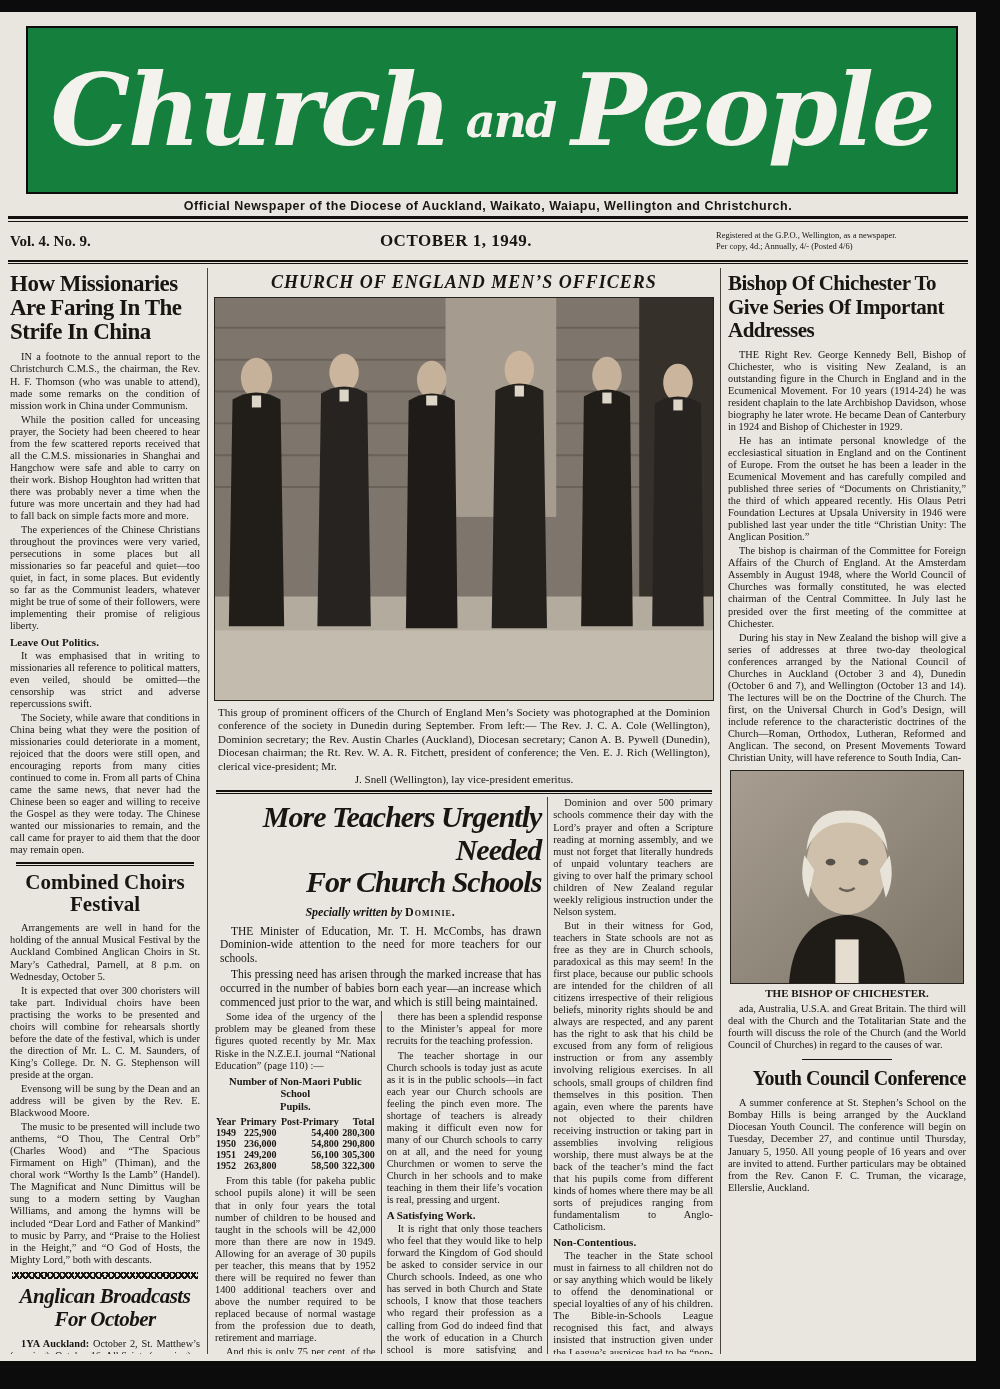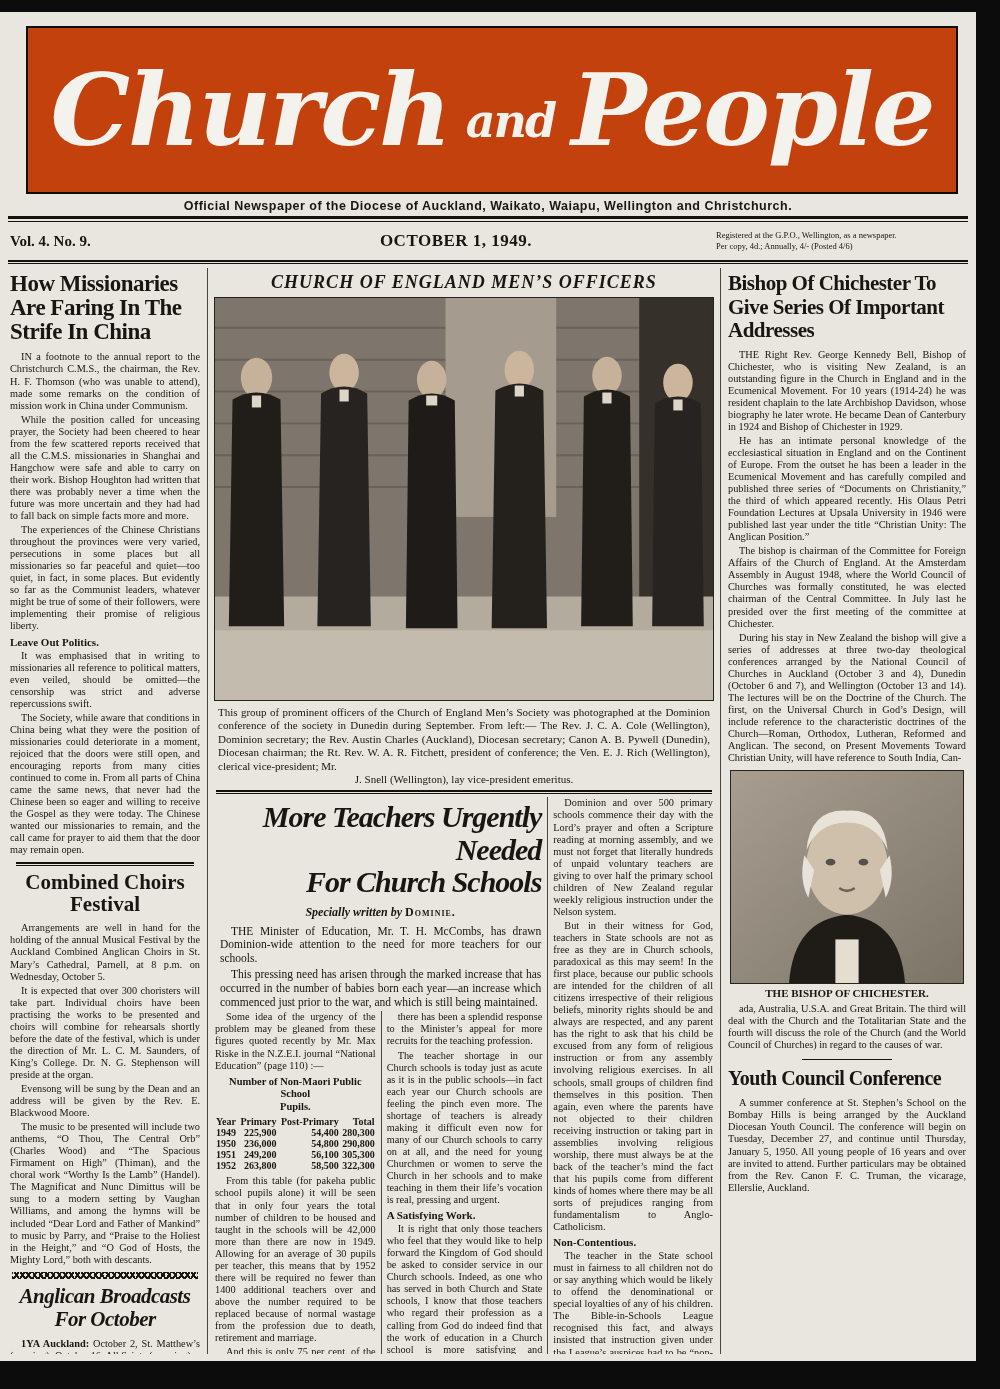--- a/index.html
+++ b/index.html
@@ -1,20 +1,20 @@
 <!DOCTYPE html>
 <html><head>
 <meta charset="utf-8">
 <style>
   * { margin:0; padding:0; box-sizing:border-box; }
   html,body { width:1000px; height:1389px; background:#0c0c0c; font-family:"Liberation Serif","DejaVu Serif",serif; }
   .paper { position:absolute; left:0; top:12px; width:976px; height:1349px; background:#e9e6df; color:#181512; overflow:hidden; }
 
   
-  .masthead { margin:14px 18px 0 26px; background:#c2410c; height:168px; display:flex; align-items:center; justify-content:center; border:2px solid #0d0d0c; }
+  .masthead { margin:14px 18px 0 26px; background:#15803d; height:168px; display:flex; align-items:center; justify-content:center; border:2px solid #0d0d0c; }
   .masthead-title { color:#f4f2ec; font-family:"DejaVu Serif",serif; font-style:italic; font-weight:bold; white-space:nowrap; letter-spacing:-2px; }
   .mast-big { font-size:100px; }
   .mast-and { font-size:46px; padding:0 16px; position:relative; top:-8px; }
   .subtitle { text-align:center; font-weight:bold; font-size:13px; letter-spacing:.5px; padding:5px 0 3px; font-family:"Liberation Sans",sans-serif; font-size:12.5px; }
 
   .rule-double { border-top:3px solid #14120f; border-bottom:1px solid #14120f; height:6px; margin:0 8px; }
   .rule-double.thin { border-top:2px solid #14120f; height:4px; }
 
   .dateline { display:flex; align-items:center; margin:2px 10px; height:34px; }
   .vol { font-weight:bold; font-size:15px; width:230px; }
@@ -63,21 +63,21 @@
   table.pupils th, table.pupils td { font-size:10px; padding:0 1px; text-align:right; font-weight:bold; }
   table.pupils th { font-weight:bold; }
   table.pupils th:first-child, table.pupils td:first-child { text-align:left; }
 
   
   .headline-r { font-size:21px; font-weight:bold; line-height:1.12; margin:2px 0 6px; letter-spacing:-.5px; }
   .portrait-frame { border:1px solid #26231e; height:214px; margin:6px 2px 3px; background:#9c958a; }
   .portrait-frame svg { width:100%; height:100%; display:block; }
   .portrait-caption { text-align:center; font-weight:bold; font-size:11px; margin-bottom:4px; }
   .short-rule { width:90px; border-top:1.5px solid #14120f; margin:8px auto 7px; }
-  .headline-youth { font-size:20px; font-weight:bold; text-align:left; margin:2px 0 7px; letter-spacing:-.5px; }
+  .headline-youth { font-size:20px; font-weight:bold; text-align:right; margin:2px 0 7px; letter-spacing:-.5px; }
 </style>
 </head>
 <body>
 
 <div class="paper">
 
   <div class="masthead">
     <div class="masthead-title">
       <span class="mast-big">Church</span><span class="mast-and">and</span><span class="mast-big">People</span>
     </div>

